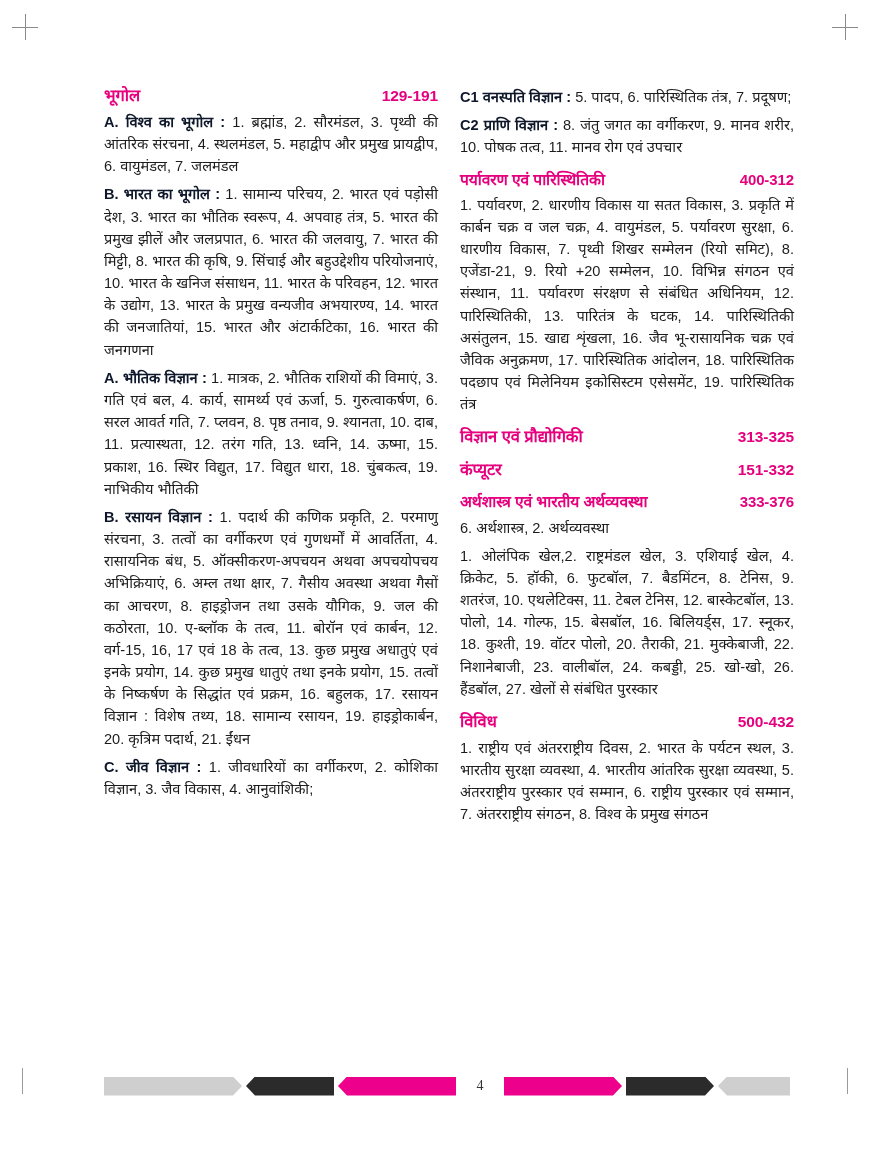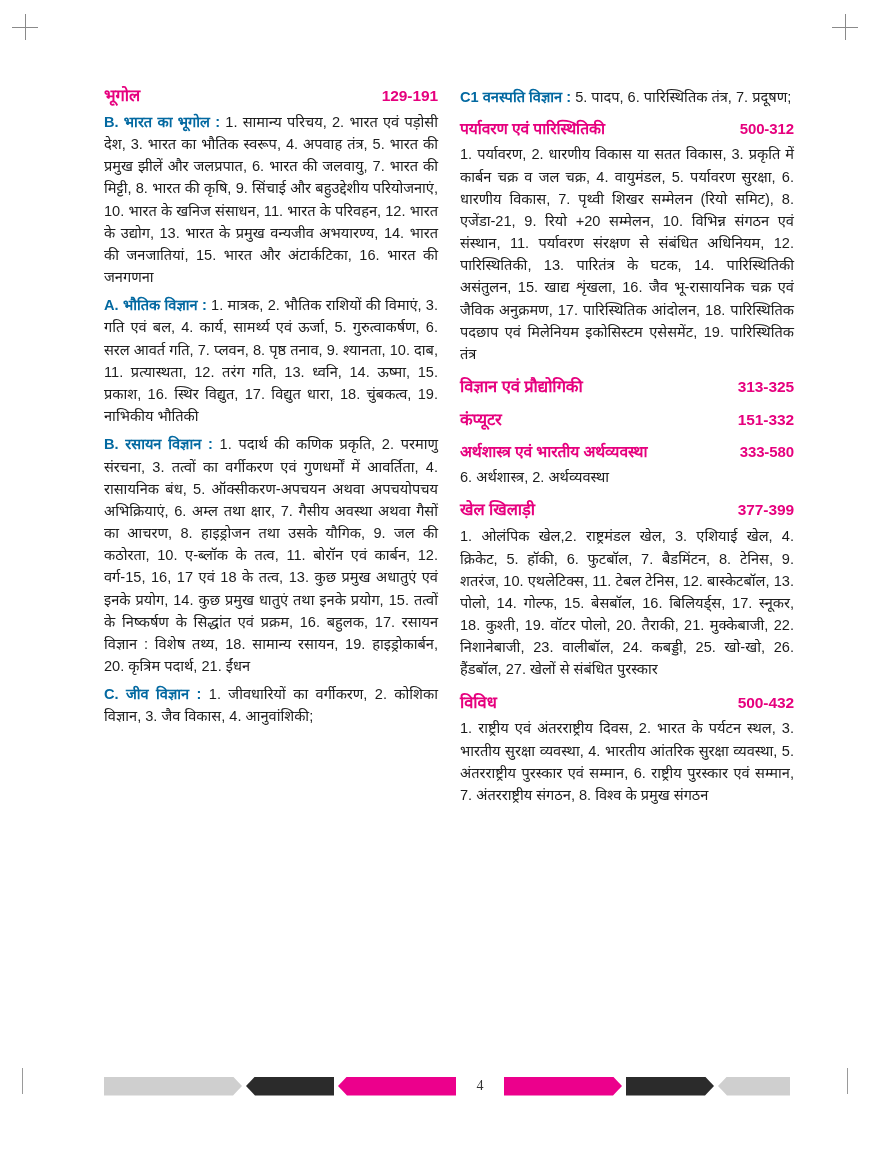--- a/index.html
+++ b/index.html
@@ -107,21 +107,21 @@
     font-size: 14.6px;
     line-height: 1.52;
     text-align: justify;
     text-justify: inter-word;
     margin: 2px 0 6px 0;
     color: #1c1c1c;
   }
   .para:last-child { margin-bottom: 8px; }
 
   .sub-label {
-    color: #0369a1;
+    color: #0f172a;
     font-weight: bold;
   }
 
   
   .footer {
     position: absolute;
     left: 104px;
     top: 1075px;
     width: 686px;
     height: 22px;
@@ -165,58 +165,56 @@
 <div class="page">
 
   <div class="columns">
 
     <div class="col">
 
       <div class="sec-head">
         <span class="sec-title">भूगोल</span>
         <span class="sec-range">129-191</span>
       </div>
+      <p class="para"><span class="sub-label">A. विश्व का भूगोल :</span><span> 1. ब्रह्मांड, 2. सौरमंडल, 3. पृथ्वी की आंतरिक संरचना, 4. स्थलमंडल, 5. महाद्वीप और प्रमुख प्रायद्वीप, 6. वायुमंडल, 7. जलमंडल</span></p>
       <p class="para"><span class="sub-label">B. भारत का भूगोल :</span><span> 1. सामान्य परिचय, 2. भारत एवं पड़ोसी देश, 3. भारत का भौतिक स्वरूप, 4. अपवाह तंत्र, 5. भारत की प्रमुख झीलें और जलप्रपात, 6. भारत की जलवायु, 7. भारत की मिट्टी, 8. भारत की कृषि, 9. सिंचाई और बहुउद्देशीय परियोजनाएं, 10. भारत के खनिज संसाधन, 11. भारत के परिवहन, 12. भारत के उद्योग, 13. भारत के प्रमुख वन्यजीव अभयारण्य, 14. भारत की जनजातियां, 15. भारत और अंटार्कटिका, 16. भारत की जनगणना</span></p>
 
       <p class="para"><span class="sub-label">A. भौतिक विज्ञान :</span><span> 1. मात्रक, 2. भौतिक राशियों की विमाएं, 3. गति एवं बल, 4. कार्य, सामर्थ्य एवं ऊर्जा, 5. गुरुत्वाकर्षण, 6. सरल आवर्त गति, 7. प्लवन, 8. पृष्ठ तनाव, 9. श्यानता, 10. दाब, 11. प्रत्यास्थता, 12. तरंग गति, 13. ध्वनि, 14. ऊष्मा, 15. प्रकाश, 16. स्थिर विद्युत, 17. विद्युत धारा, 18. चुंबकत्व, 19. नाभिकीय भौतिकी</span></p>
       <p class="para"><span class="sub-label">B. रसायन विज्ञान :</span><span> 1. पदार्थ की कणिक प्रकृति, 2. परमाणु संरचना, 3. तत्वों का वर्गीकरण एवं गुणधर्मों में आवर्तिता, 4. रासायनिक बंध, 5. ऑक्सीकरण-अपचयन अथवा अपचयोपचय अभिक्रियाएं, 6. अम्ल तथा क्षार, 7. गैसीय अवस्था अथवा गैसों का आचरण, 8. हाइड्रोजन तथा उसके यौगिक, 9. जल की कठोरता, 10. ए-ब्लॉक के तत्व, 11. बोरॉन एवं कार्बन, 12. वर्ग-15, 16, 17 एवं 18 के तत्व, 13. कुछ प्रमुख अधातुएं एवं इनके प्रयोग, 14. कुछ प्रमुख धातुएं तथा इनके प्रयोग, 15. तत्वों के निष्कर्षण के सिद्धांत एवं प्रक्रम, 16. बहुलक, 17. रसायन विज्ञान : विशेष तथ्य, 18. सामान्य रसायन, 19. हाइड्रोकार्बन, 20. कृत्रिम पदार्थ, 21. ईंधन</span></p>
       <p class="para"><span class="sub-label">C. जीव विज्ञान :</span><span> 1. जीवधारियों का वर्गीकरण, 2. कोशिका विज्ञान, 3. जैव विकास, 4. आनुवांशिकी;</span></p>
 
     </div>
 
     <div class="col">
 
       <p class="para"><span class="sub-label">C1 वनस्पति विज्ञान :</span><span> 5. पादप, 6. पारिस्थितिक तंत्र, 7. प्रदूषण;</span></p>
+      <p class="para"><span class="sub-label">C2 प्राणि विज्ञान :</span><span> 8. जंतु जगत का वर्गीकरण, 9. मानव शरीर, 10. पोषक तत्व, 11. मानव रोग एवं उपचार</span></p>
 
       <div class="sec-head tight">
         <span class="sec-title">पर्यावरण एवं पारिस्थितिकी</span>
-        <span class="sec-range">500-312</span>
+        <span class="sec-range">400-312</span>
       </div>
       <p class="para"><span>1. पर्यावरण, 2. धारणीय विकास या सतत विकास, 3. प्रकृति में कार्बन चक्र व जल चक्र, 4. वायुमंडल, 5. पर्यावरण सुरक्षा, 6. धारणीय विकास, 7. पृथ्वी शिखर सम्मेलन (रियो समिट), 8. एजेंडा-21, 9. रियो +20 सम्मेलन, 10. विभिन्न संगठन एवं संस्थान, 11. पर्यावरण संरक्षण से संबंधित अधिनियम, 12. पारिस्थितिकी, 13. पारितंत्र के घटक, 14. पारिस्थितिकी असंतुलन, 15. खाद्य शृंखला, 16. जैव भू-रासायनिक चक्र एवं जैविक अनुक्रमण, 17. पारिस्थितिक आंदोलन, 18. पारिस्थितिक पदछाप एवं मिलेनियम इकोसिस्टम एसेसमेंट, 19. पारिस्थितिक तंत्र</span></p>
 
       <div class="sec-head">
         <span class="sec-title">विज्ञान एवं प्रौद्योगिकी</span>
         <span class="sec-range">313-325</span>
       </div>
 
       <div class="sec-head">
         <span class="sec-title">कंप्यूटर</span>
         <span class="sec-range">151-332</span>
       </div>
 
       <div class="sec-head tight">
         <span class="sec-title">अर्थशास्त्र एवं भारतीय अर्थव्यवस्था</span>
-        <span class="sec-range">333-580</span>
+        <span class="sec-range">333-376</span>
       </div>
       <p class="para"><span>6. अर्थशास्त्र, 2. अर्थव्यवस्था</span></p>
 
-      <div class="sec-head">
-        <span class="sec-title">खेल खिलाड़ी</span>
-        <span class="sec-range">377-399</span>
-      </div>
       <p class="para"><span>1. ओलंपिक खेल,2. राष्ट्रमंडल खेल, 3. एशियाई खेल, 4. क्रिकेट, 5. हॉकी, 6. फुटबॉल, 7. बैडमिंटन, 8. टेनिस, 9. शतरंज, 10. एथलेटिक्स, 11. टेबल टेनिस, 12. बास्केटबॉल, 13. पोलो, 14. गोल्फ, 15. बेसबॉल, 16. बिलियर्ड्स, 17. स्नूकर, 18. कुश्ती, 19. वॉटर पोलो, 20. तैराकी, 21. मुक्केबाजी, 22. निशानेबाजी, 23. वालीबॉल, 24. कबड्डी, 25. खो-खो, 26. हैंडबॉल, 27. खेलों से संबंधित पुरस्कार</span></p>
 
       <div class="sec-head">
         <span class="sec-title">विविध</span>
         <span class="sec-range">500-432</span>
       </div>
       <p class="para"><span>1. राष्ट्रीय एवं अंतरराष्ट्रीय दिवस, 2. भारत के पर्यटन स्थल, 3. भारतीय सुरक्षा व्यवस्था, 4. भारतीय आंतरिक सुरक्षा व्यवस्था, 5. अंतरराष्ट्रीय पुरस्कार एवं सम्मान, 6. राष्ट्रीय पुरस्कार एवं सम्मान, 7. अंतरराष्ट्रीय संगठन, 8. विश्व के प्रमुख संगठन</span></p>
 
     </div>
   </div>

